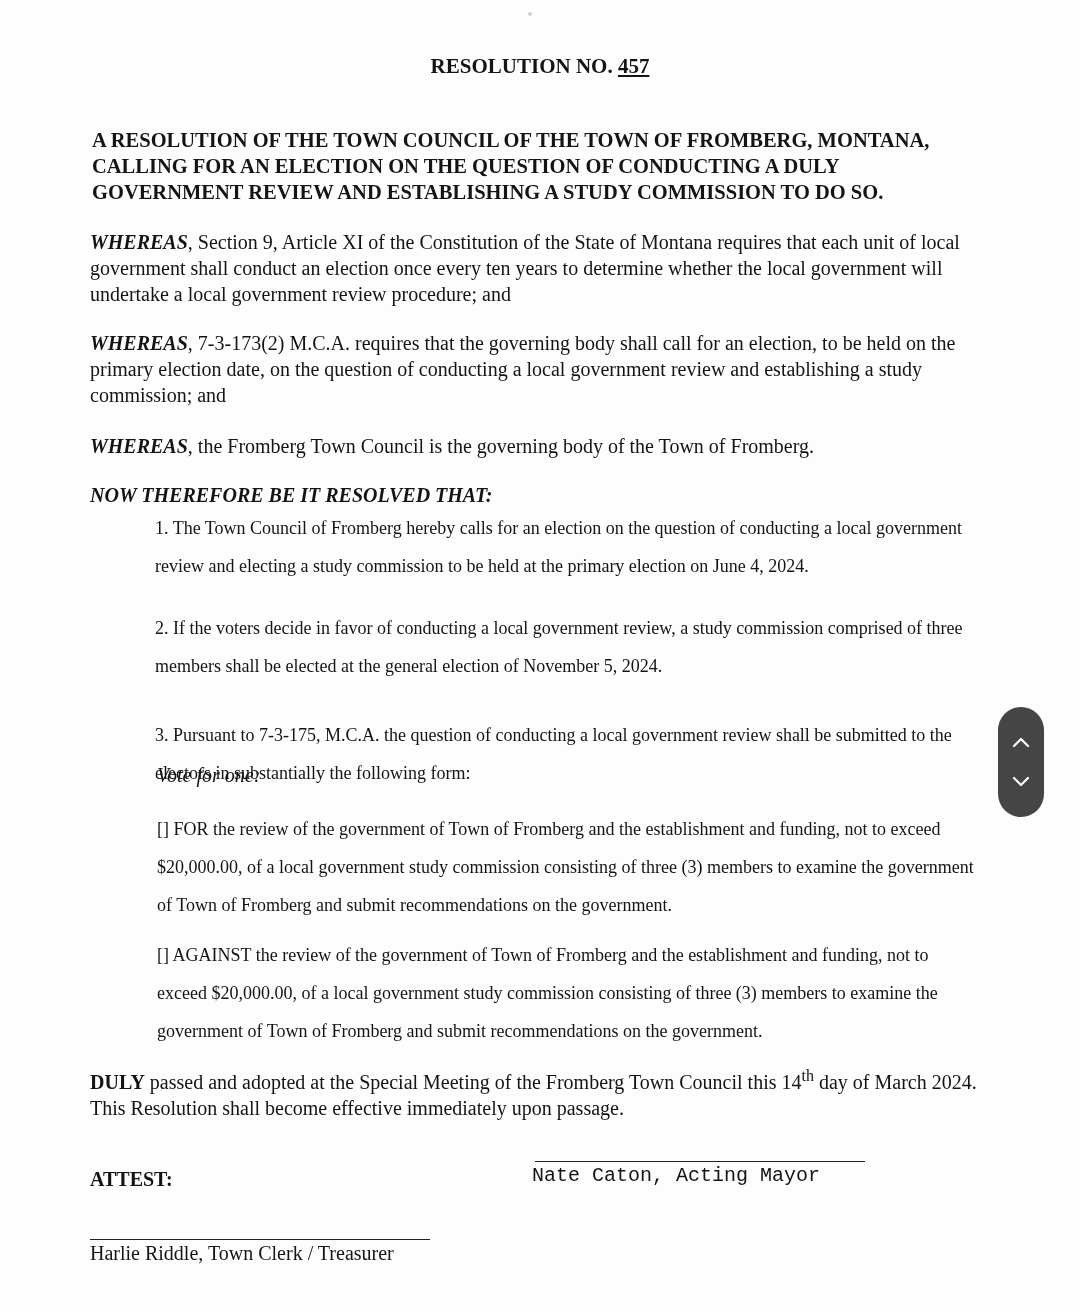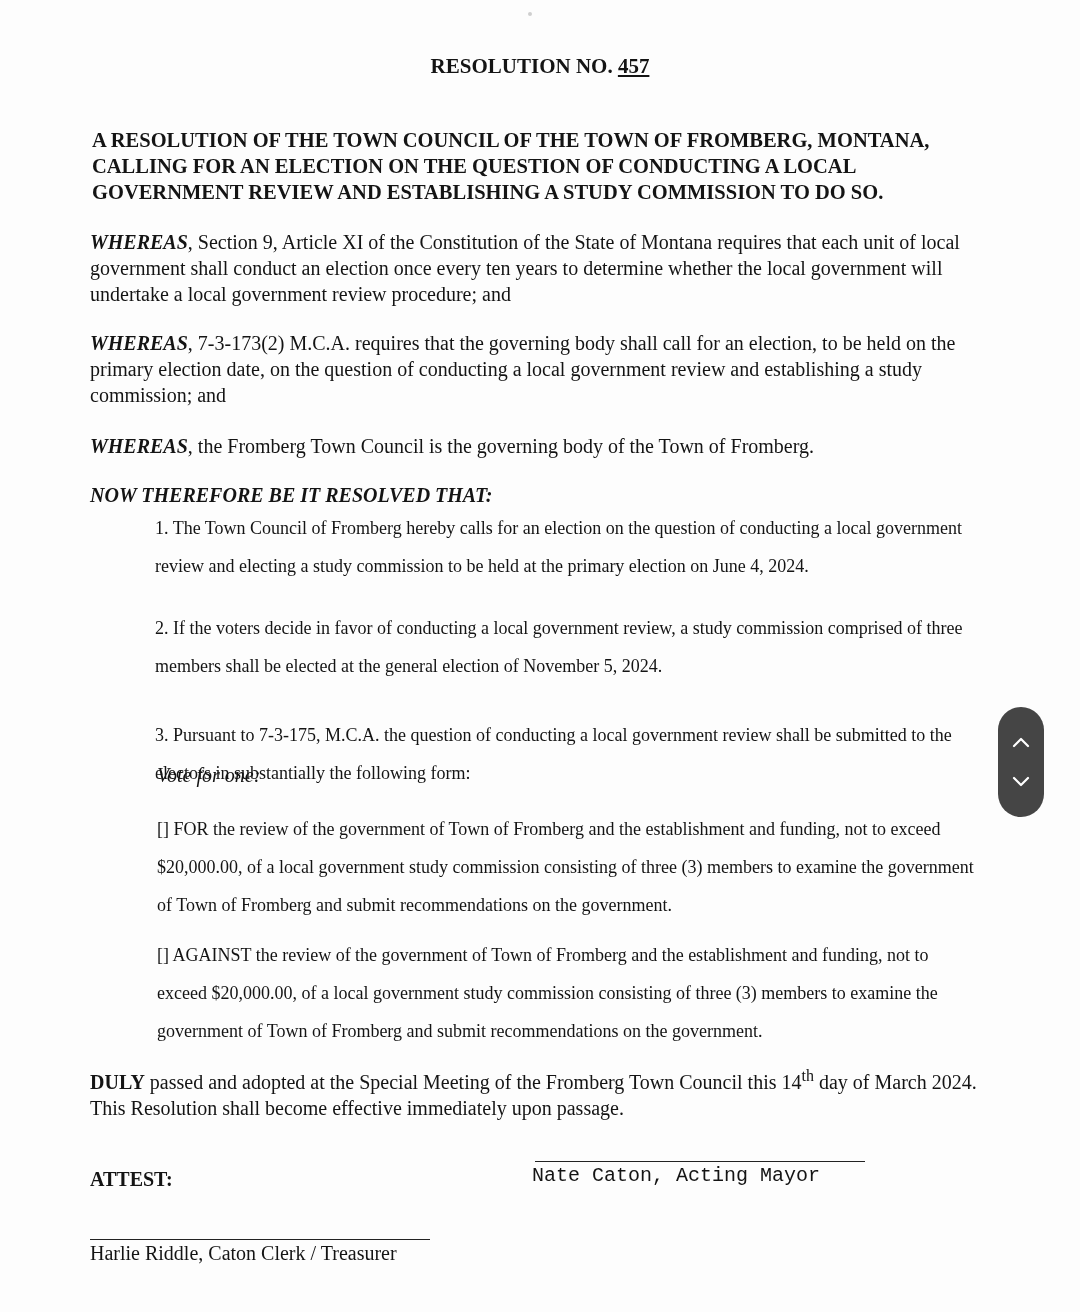--- a/index.html
+++ b/index.html
@@ -34,21 +34,21 @@
 </head>
 <body>
 
 <div class="page">
   <div class="dot"></div>
 
   <div class="title">
     <span>RESOLUTION NO. </span><span class="num">457</span>
   </div>
 
-  <div class="heading">A RESOLUTION OF THE TOWN COUNCIL OF THE TOWN OF FROMBERG, MONTANA, CALLING FOR AN ELECTION ON THE QUESTION OF CONDUCTING A LOCAL GOVERNMENT REVIEW AND ESTABLISHING A STUDY COMMISSION TO DO SO.</div>
+  <div class="heading">A RESOLUTION OF THE TOWN COUNCIL OF THE TOWN OF FROMBERG, MONTANA, CALLING FOR AN ELECTION ON THE QUESTION OF CONDUCTING A DULY GOVERNMENT REVIEW AND ESTABLISHING A STUDY COMMISSION TO DO SO.</div>
 
   <div class="para" style="top:229px;">
     <span class="lead">WHEREAS</span><span>, Section 9, Article XI of the Constitution of the State of Montana requires that each unit of local government shall conduct an election once every ten years to determine whether the local government will undertake a local government review procedure; and</span>
   </div>
   <div class="para" style="top:330px;">
     <span class="lead">WHEREAS</span><span>, 7-3-173(2) M.C.A. requires that the governing body shall call for an election, to be held on the primary election date, on the question of conducting a local government review and establishing a study commission; and</span>
   </div>
   <div class="para" style="top:433px;">
     <span class="lead">WHEREAS</span><span>, the Fromberg Town Council is the governing body of the Town of Fromberg.</span>
   </div>
@@ -67,21 +67,21 @@
   <div class="para" style="top:1063px; width:900px;">
     <span class="bold">DULY</span><span> passed and adopted at the Special Meeting of the Fromberg Town Council this 14</span><sup>th</sup><span> day of March 2024. This Resolution shall become effective immediately upon passage.</span>
   </div>
 
   <div class="sig-line" style="left:535px; top:1161px; width:330px;"></div>
   <div class="sig-label" style="left:532px; top:1164px;font-family:Liberation Mono, monospace;">Nate Caton, Acting Mayor</div>
 
   <div class="attest">ATTEST:</div>
 
   <div class="sig-line" style="left:90px; top:1239px; width:340px;"></div>
-  <div class="sig-label" style="left:90px; top:1242px;">Harlie Riddle, Caton Clerk / Treasurer</div>
+  <div class="sig-label" style="left:90px; top:1242px;">Harlie Riddle, Town Clerk / Treasurer</div>
 </div>
 
 <div class="nav-pill">
   <div class="nav-btn" style="top:15px;">
     <svg viewBox="0 0 18 12">
       <polyline points="2,10 9,3 16,10" fill="none" stroke="#ffffff" stroke-width="2.2" stroke-linecap="round" stroke-linejoin="round"></polyline>
     </svg>
   </div>
   <div class="nav-btn" style="top:55px;">
     <svg viewBox="0 0 18 12">

